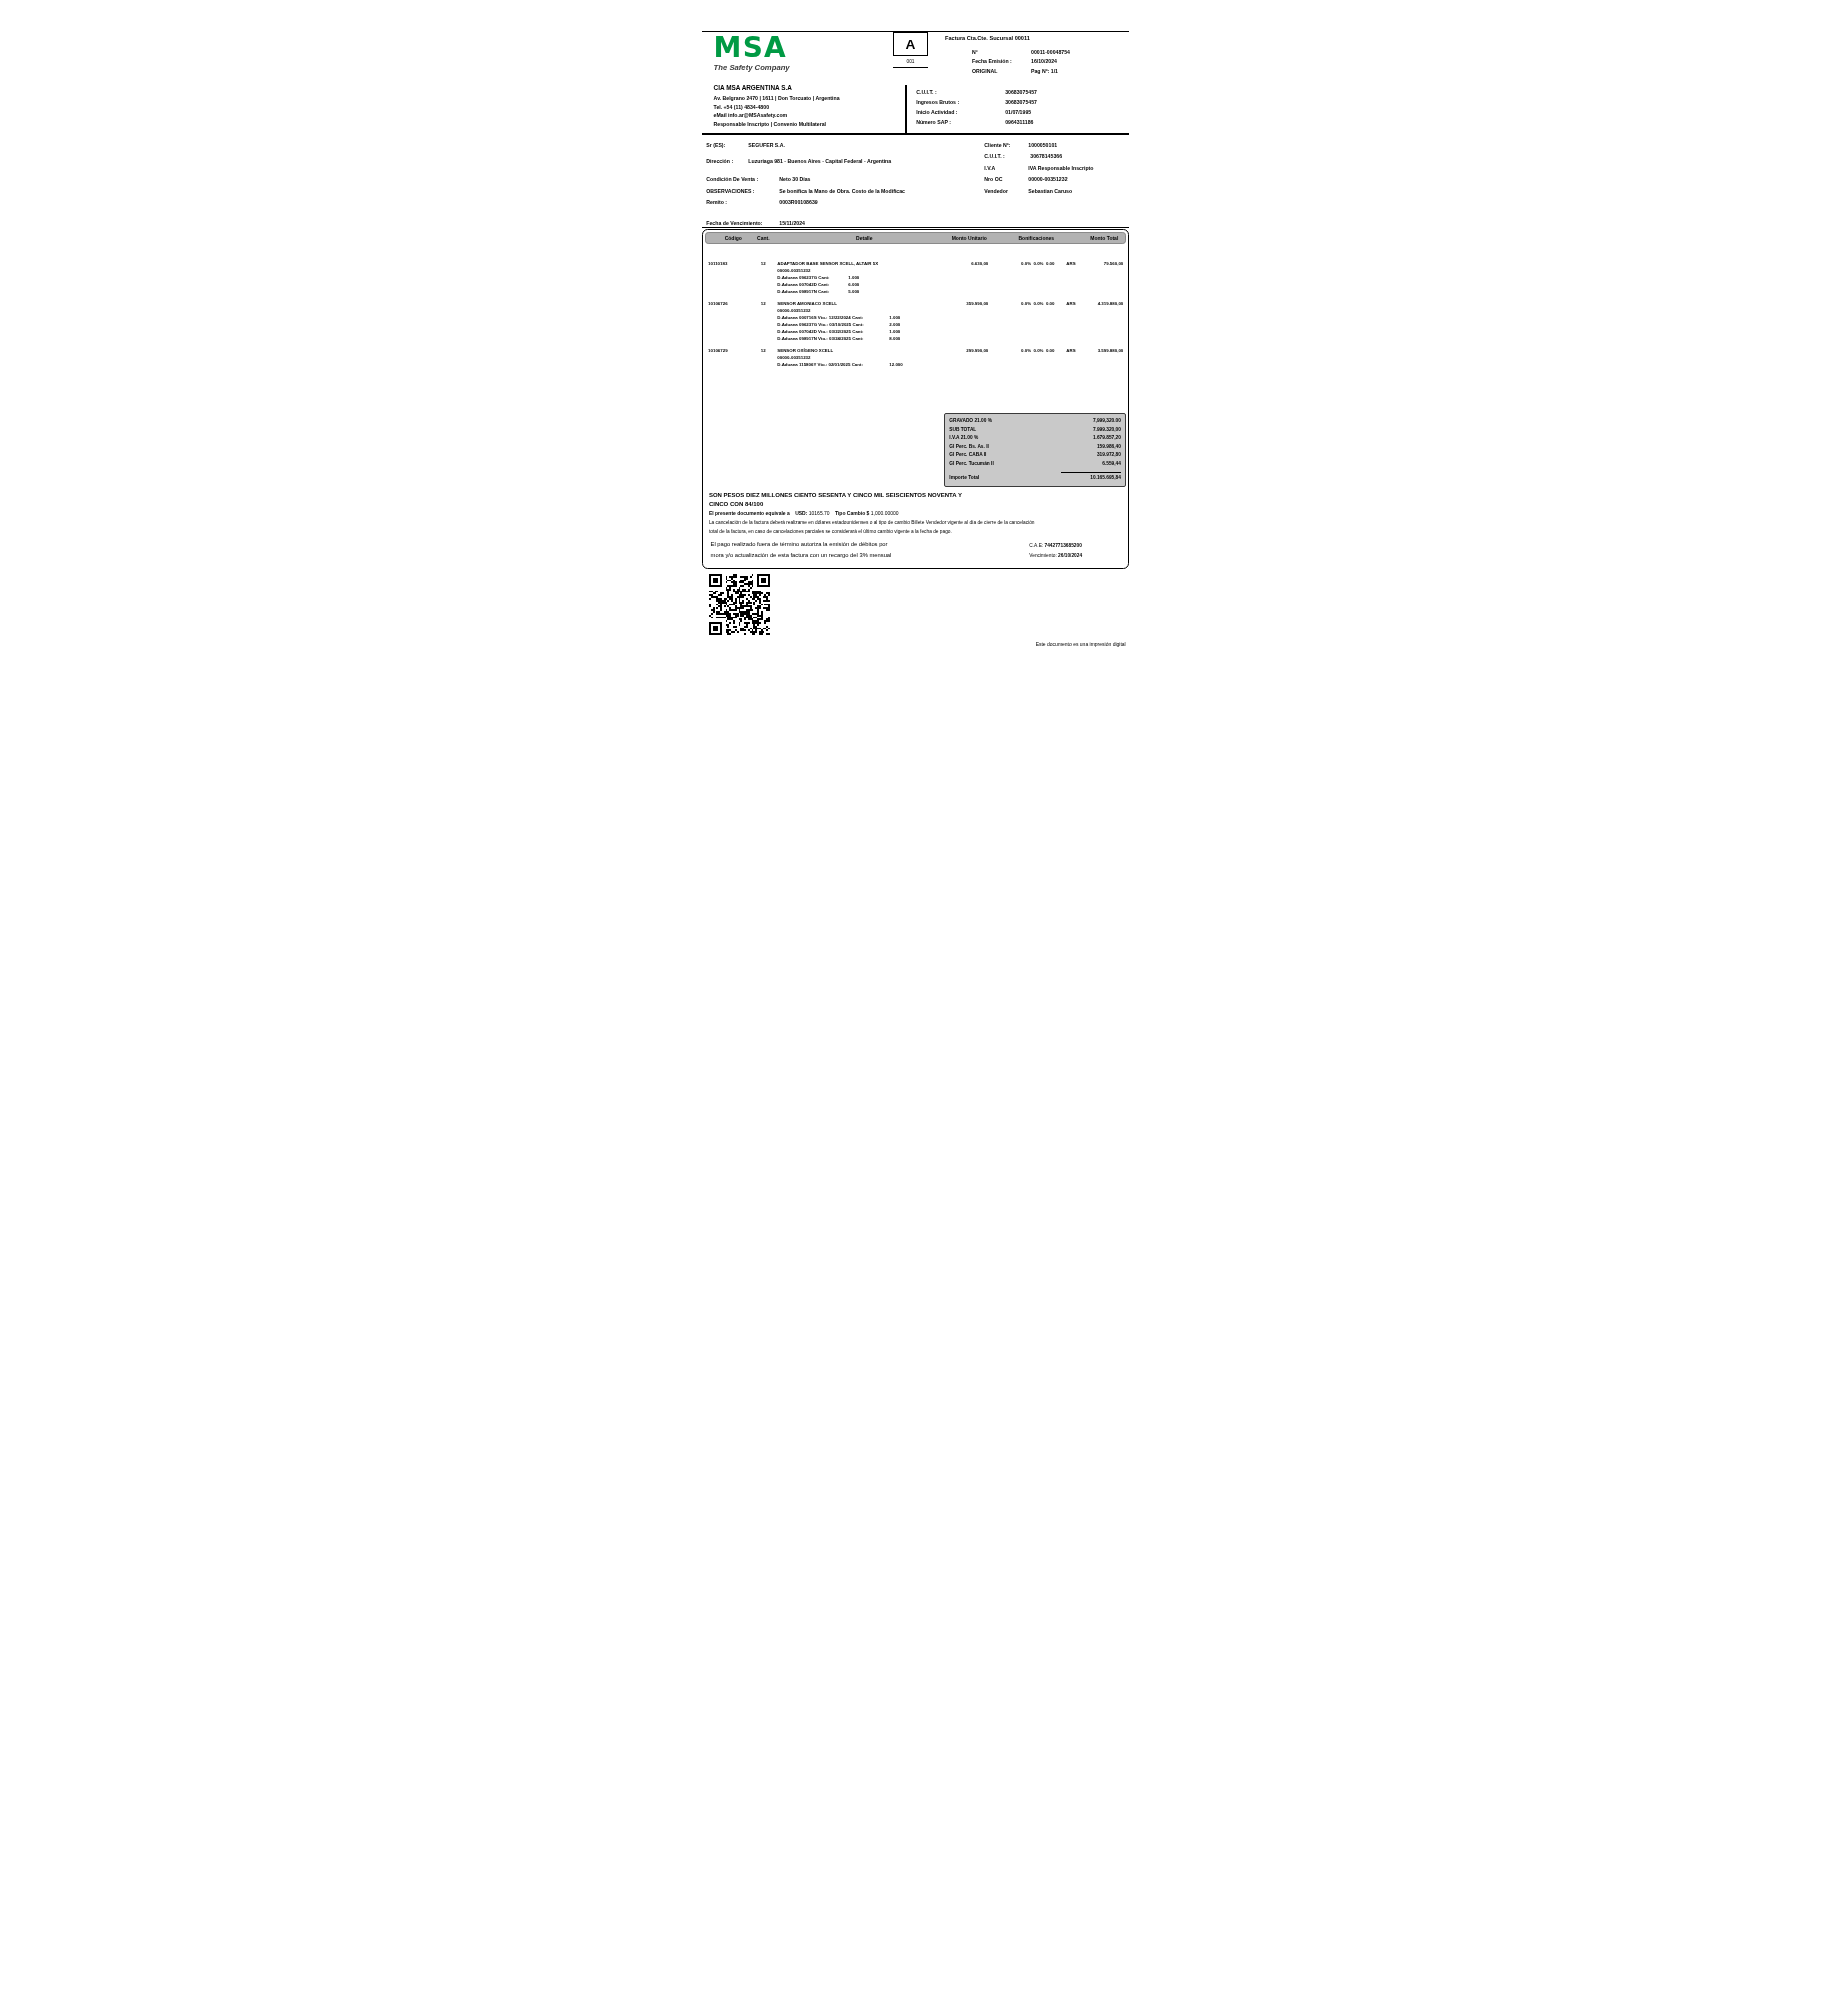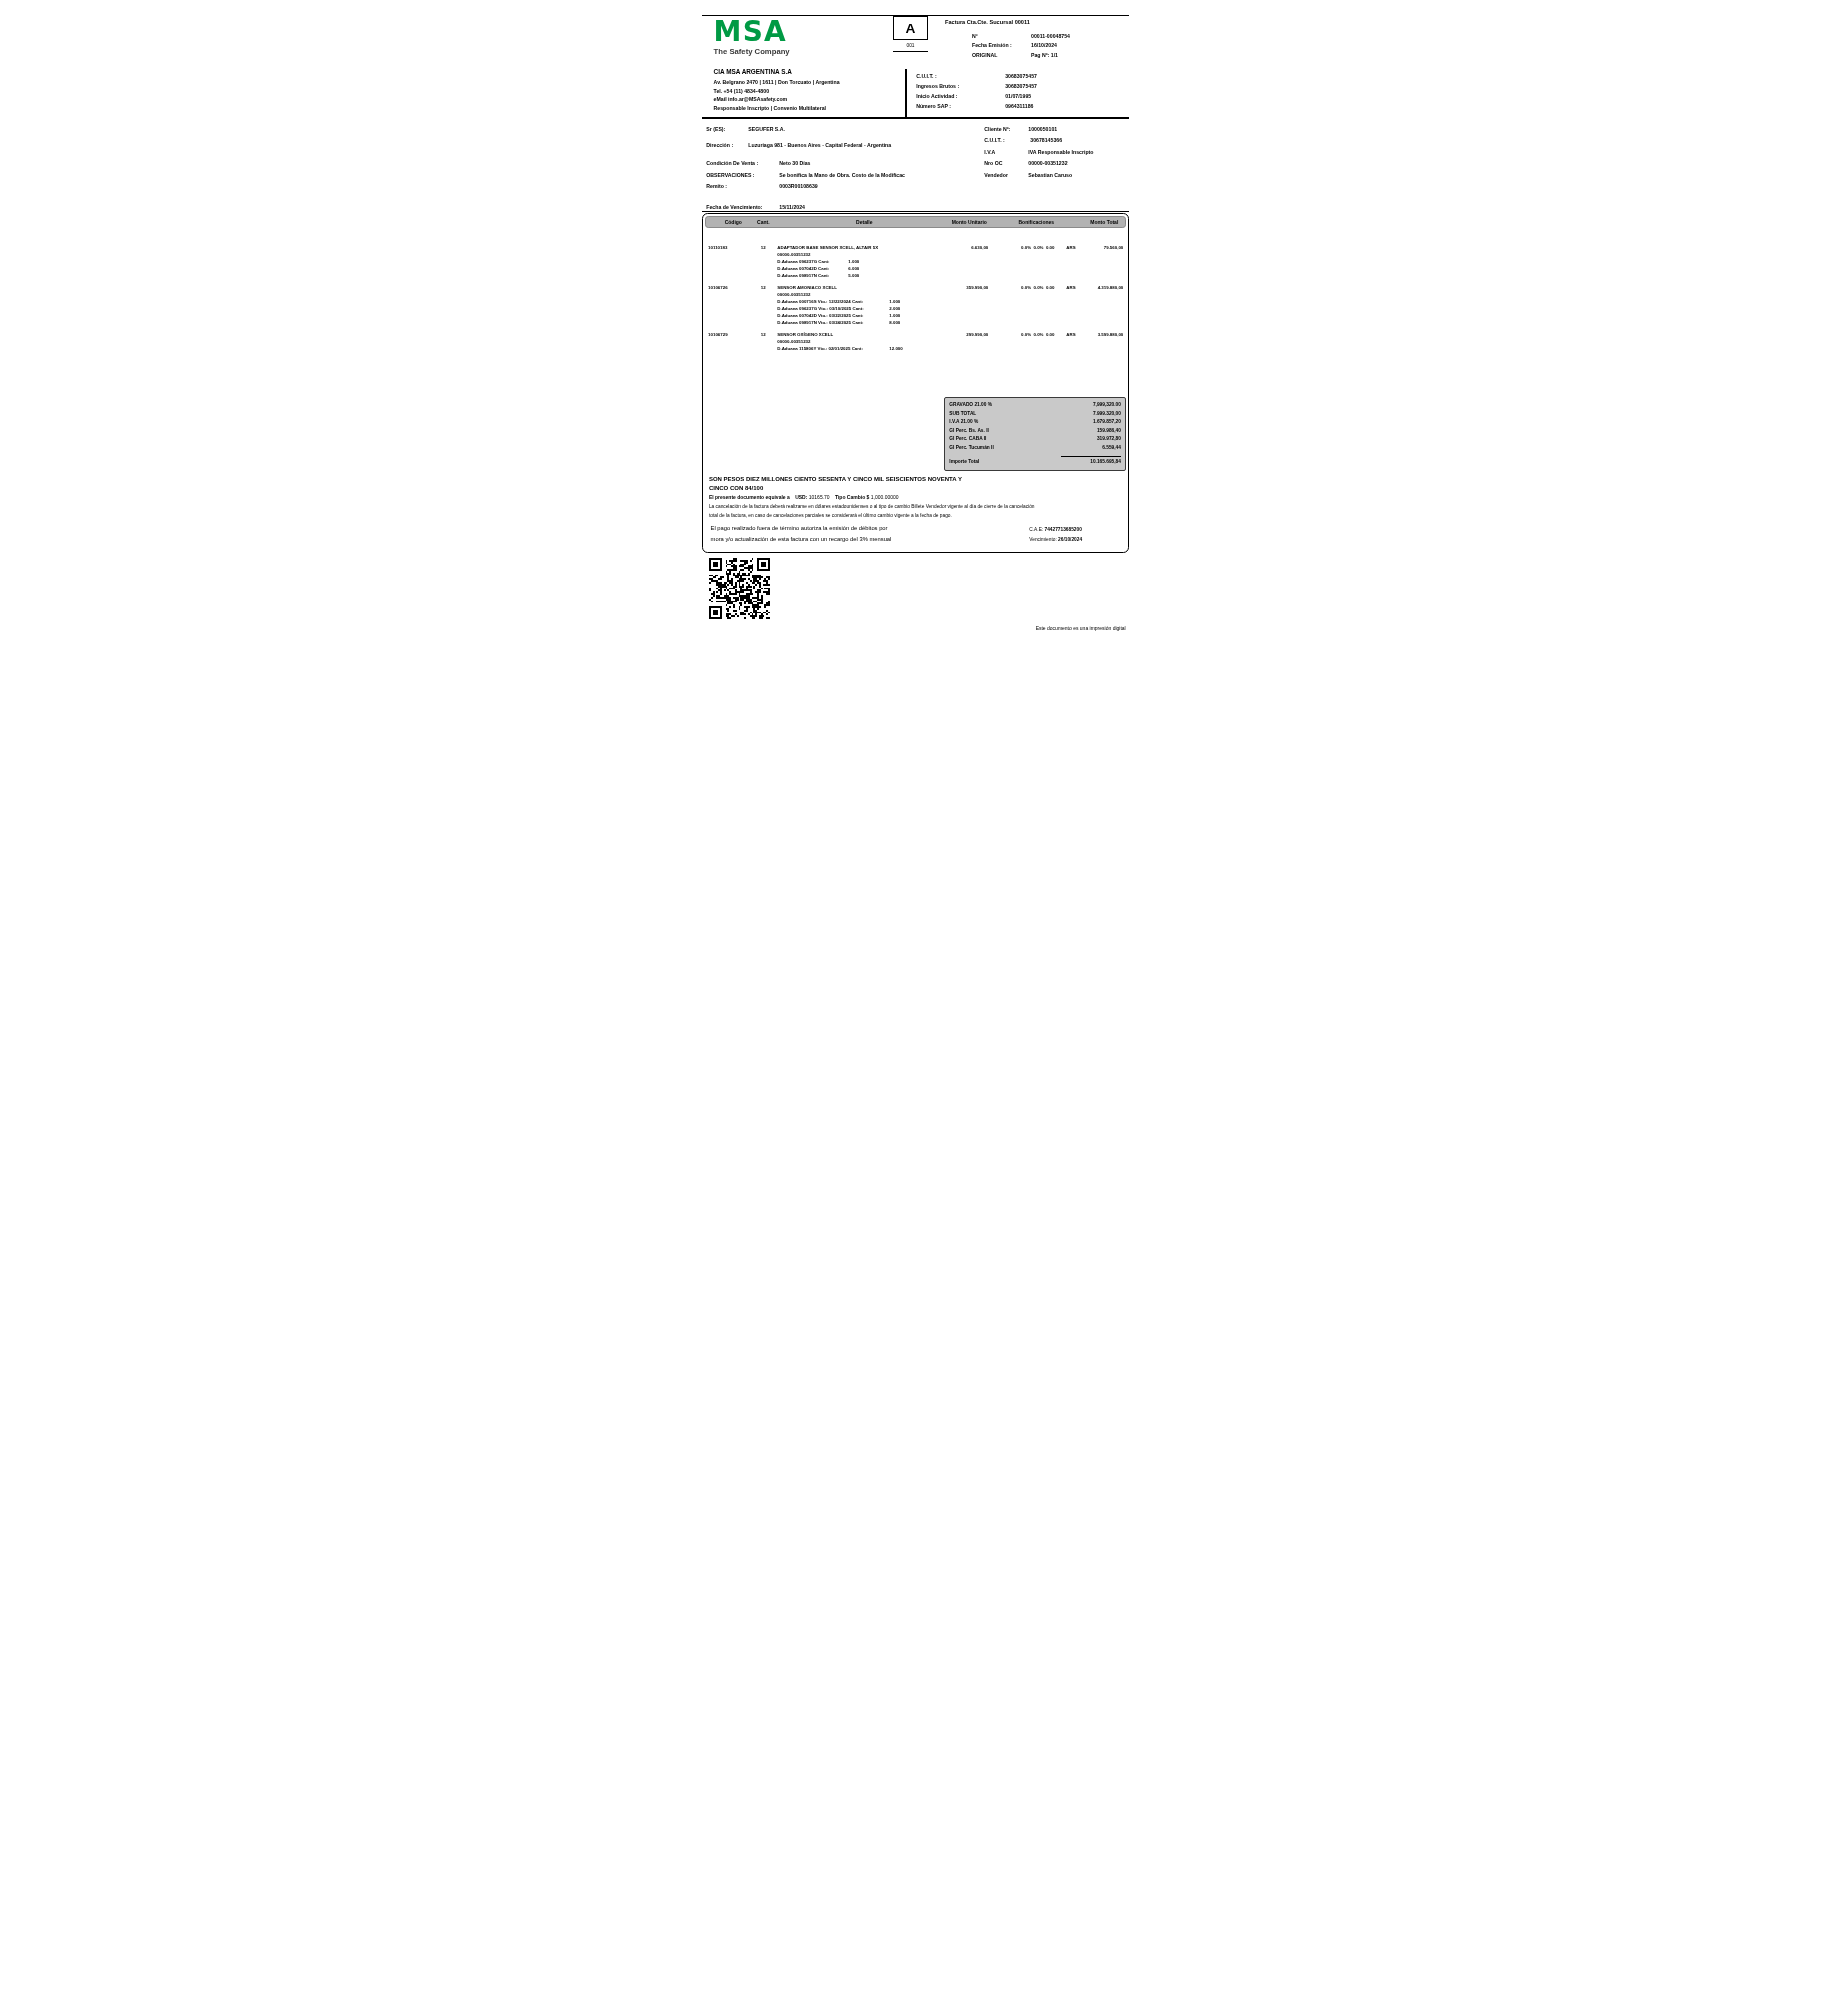--- a/index.html
+++ b/index.html
@@ -1,28 +1,28 @@
 <!DOCTYPE html>
 <html style="--brand-green: #009A44;font-size:6.4px"><head>
 <meta charset="utf-8">
 <title>Factura</title>
 <style>
   :root { --brand-green:#009A44; }
   * { margin:0; padding:0; box-sizing:border-box; }
   html,body { background:#fff; }
   body { font-family:"Liberation Sans", sans-serif; color:#000; }
-  .page { position:relative; width:458px; height:647px; margin:0 auto; background:#fff; overflow:hidden; }
+  .page { position:relative; width:458px; height:647px; margin:16px auto; background:#fff; overflow:hidden; }
   .b { font-weight:700; }
 
   
   .topline { position:absolute; left:15.3px; top:14.5px; width:427px; height:1.6px; background:#000; }
   .logo-block { position:absolute; left:26.6px; top:18.5px; width:97px; }
   .msa-logo { font-family:"DejaVu Sans", sans-serif; font-size:28px; font-weight:900; line-height:0.95;
               color:var(--brand-green); letter-spacing:1.2px; transform:scaleY(1.02); transform-origin:left top; }
-  .tagline { margin-top:2.4px; font-size:7.7px; font-weight:700; color:#3a3a3a; }
+  .tagline { margin-top:2.4px; font-size:7.7px; font-weight:700; font-style:italic; color:#3a3a3a; }
 
   .letter-block { position:absolute; left:206px; top:16px; width:35px; text-align:center; }
   .letter-box { border:1.2px solid #000; height:24px; display:flex; align-items:center; justify-content:center;
                 font-size:13.7px; font-weight:700; background:#fff; }
   .letter-code { font-size:4.8px; padding:3.2px 0 2.4px; border-bottom:0.8px solid #000; }
 
   .inv-info { position:absolute; left:258px; top:19.3px; width:181px; }
   .inv-title { font-size:5.6px; font-weight:700; }
   .inv-grid { margin-top:7.3px; padding-left:27px; display:grid; grid-template-columns:59px auto; row-gap:3.6px;
               font-size:5.2px; font-weight:700; }

